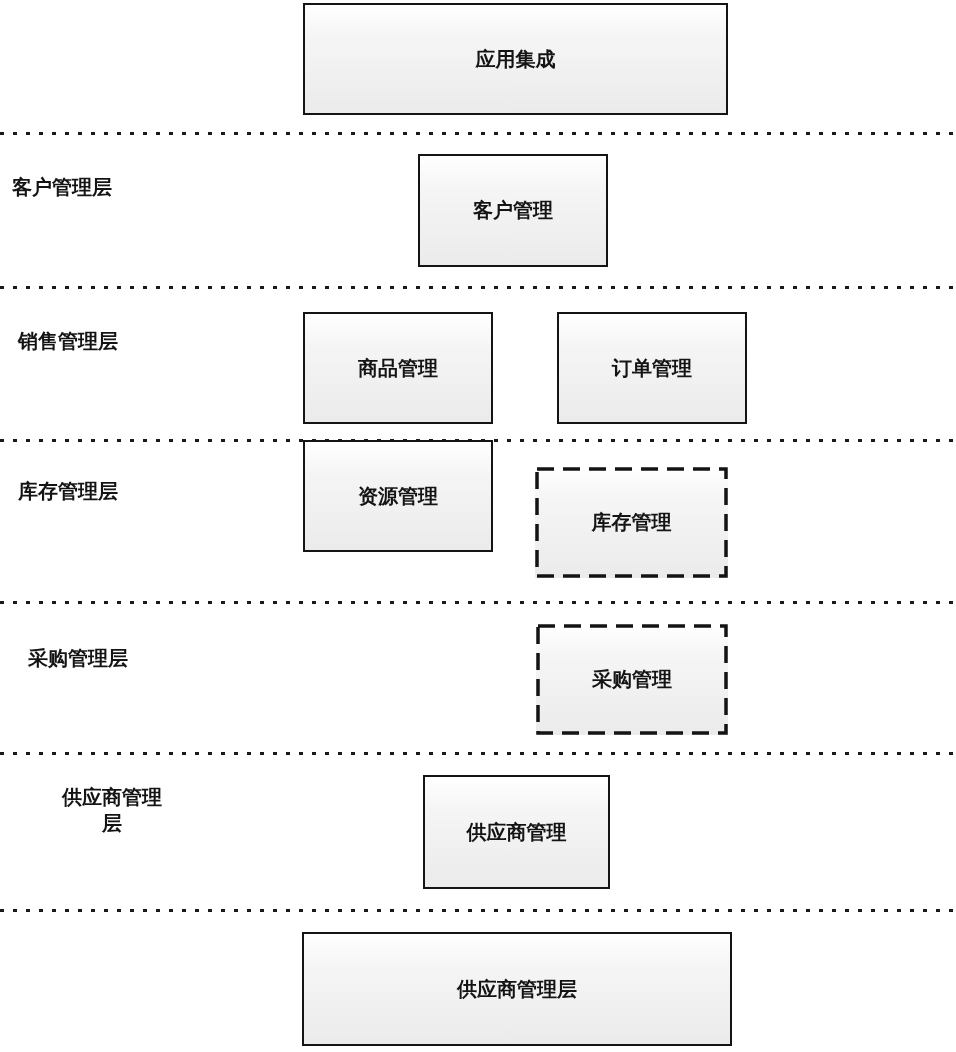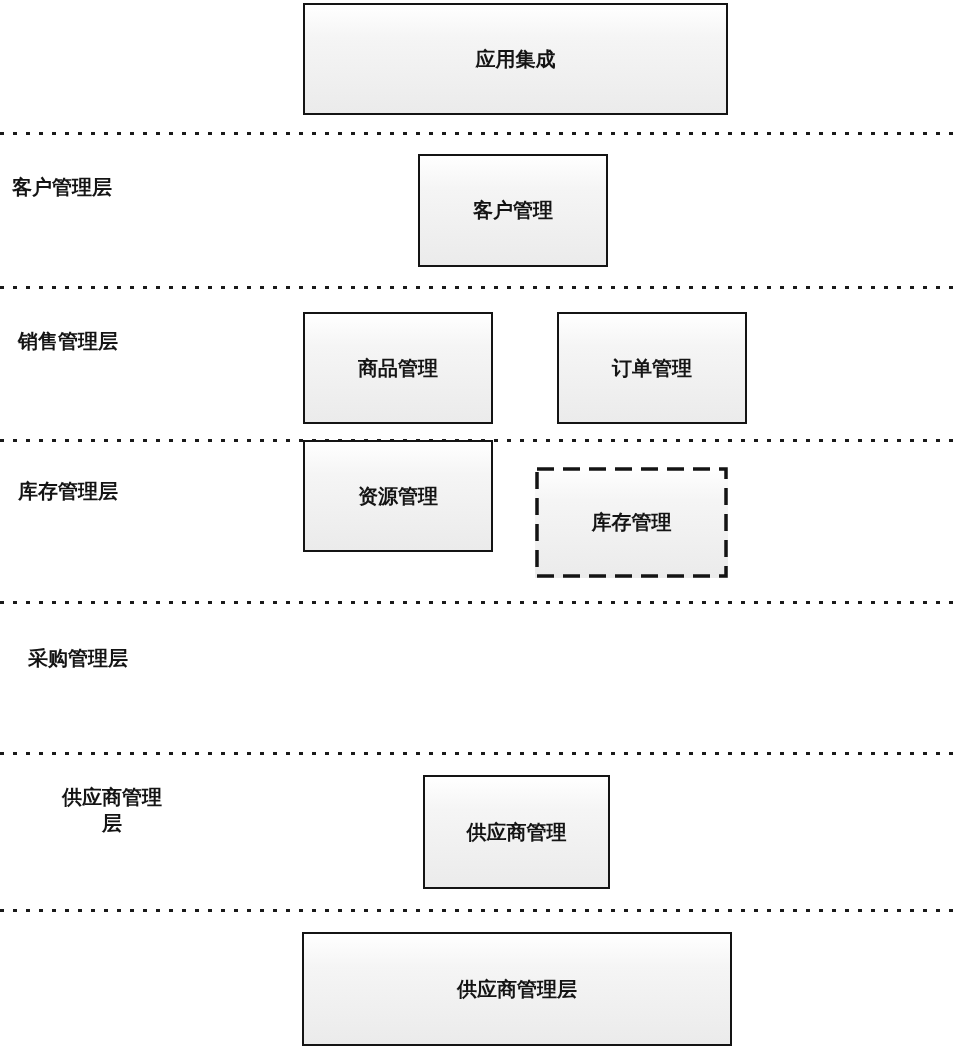--- a/index.html
+++ b/index.html
@@ -91,20 +91,26 @@
     <span class="lbl">资源管理</span>
   </div>
   <div class="box dashed" style="left:535px; top:467px; width:193px; height:111px;">
     <svg width="193" height="111">
       <rect x="2" y="2" width="189" height="107" fill="none" stroke="currentColor" stroke-width="3.5" stroke-dasharray="17 9"></rect>
     </svg>
     <span class="lbl">库存管理</span>
   </div>
 
   <div class="layer-label" style="left:28px; top:645px;">采购管理层</div>
+  <div class="box dashed" style="left:536px; top:624px; width:192px; height:111px;">
+    <svg width="192" height="111">
+      <rect x="2" y="2" width="188" height="107" fill="none" stroke="currentColor" stroke-width="3.5" stroke-dasharray="17 9"></rect>
+    </svg>
+    <span class="lbl">采购管理</span>
+  </div>
 
   <div class="layer-label wrap" style="left:30px; top:784px;margin-left:27px;">供应商管理层</div>
   <div class="box" style="left:423px; top:775px; width:187px; height:114px;">
     <span class="lbl">供应商管理</span>
   </div>
 
   <div class="box" style="left:302px; top:932px; width:430px; height:114px;">
     <span class="lbl">供应商管理层</span>
   </div>
 

